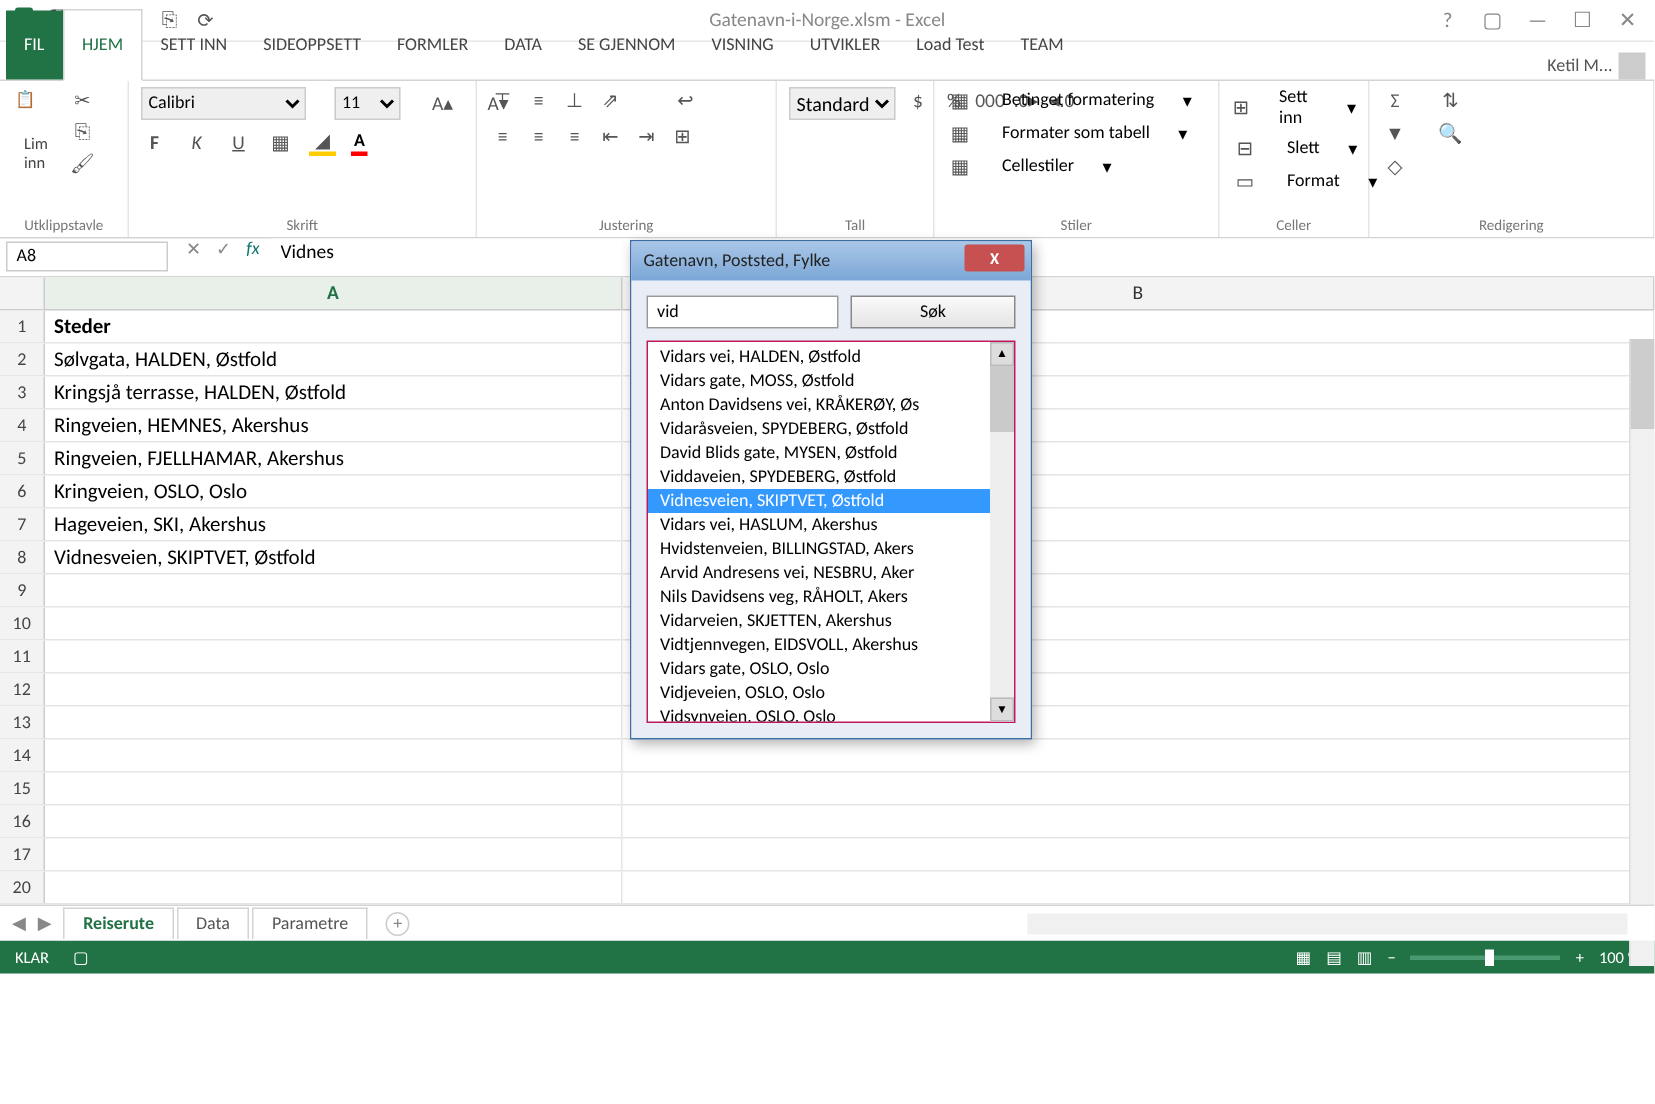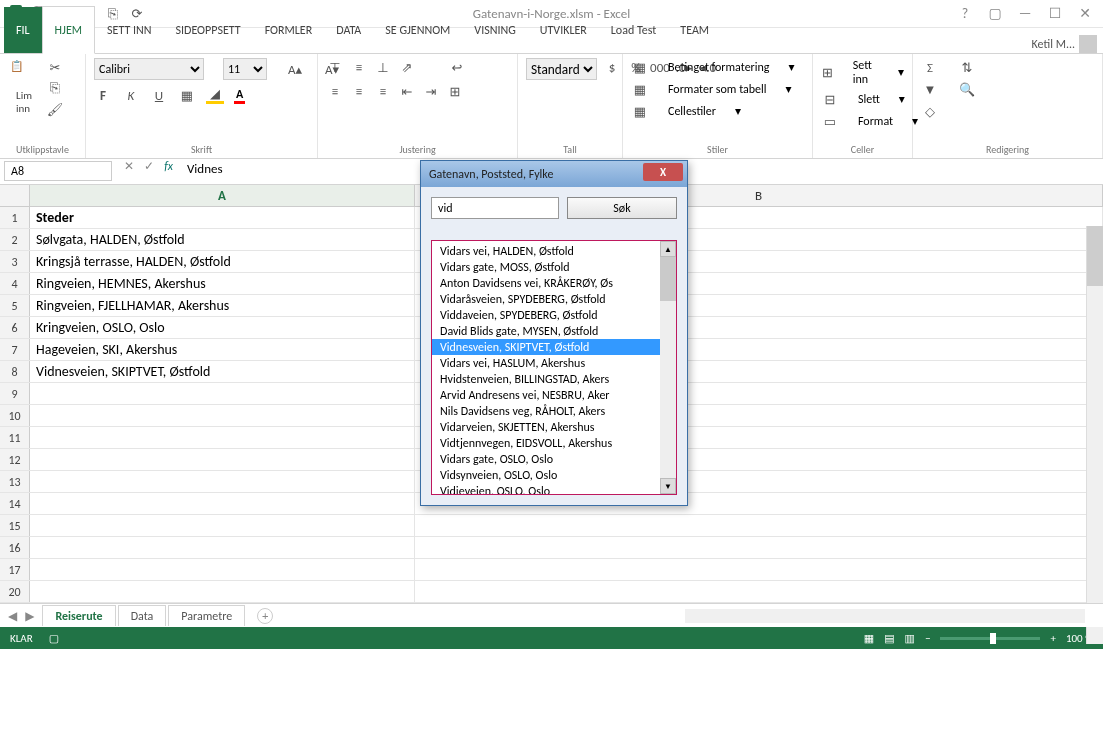--- a/index.html
+++ b/index.html
@@ -75,21 +75,21 @@
 .status { height: 22px; background: #217346; color: #fff; display: flex; align-items: center; padding: 0 10px; font-size: 11px; gap: 16px; }
 .status .right { margin-left: auto; display: flex; align-items: center; gap: 10px; }
 .zoom-slider { width: 100px; height: 3px; background: #4a9a71; position: relative; }
 .zoom-slider::after { content: ""; position: absolute; left: 50%; top: -4px; width: 6px; height: 11px; background: #fff; }
 
 
 .dialog { position: absolute; left: 420px; top: 160px; width: 268px; background: #fff; border: 1px solid #3a6ea5; box-shadow: 2px 3px 8px rgba(0,0,0,.3); }
 .dlg-title { height: 26px; background: linear-gradient(#a9c7e8,#7ba6d6); display: flex; align-items: center; padding: 0 8px; color: #222; font-size: 12px; position: relative; }
 .dlg-close { position: absolute; right: 4px; top: 2px; width: 40px; height: 18px; background: #c75050; color: #fff; display: flex; align-items: center; justify-content: center; font-size: 11px; border-radius: 2px; font-weight: bold; }
 .dlg-body { padding: 10px; background: #e9eef6; }
-.dlg-search { display: flex; gap: 8px; margin-bottom: 21px; }
+.dlg-search { display: flex; gap: 8px; margin-bottom: 8px; }
 .dlg-search input { flex: 1; border: 1px solid #999; padding: 3px 6px; font-size: 12px; width: 0; }
 .dlg-search button { width: 110px; border: 1px solid #888; background: linear-gradient(#fafafa,#e4e4e4); font-size: 12px; padding: 3px 0; }
 .listbox { border: 1px solid #be185d; background: #fff; height: 255px; overflow: hidden; position: relative; }
 .listbox .inner { position: absolute; left: 0; right: 16px; top: 0; padding: 2px 0; }
 .li { font-size: 12px; padding: 1px 8px; white-space: nowrap; overflow: hidden; }
 .li.sel { background: #3399ff; color: #fff; }
 .listbox .lscroll { position: absolute; right: 0; top: 0; bottom: 0; width: 16px; background: #eee; }
 .listbox .lscroll .arrow { height: 16px; background: #ddd; border: 1px solid #bbb; font-size: 8px; display: flex; align-items: center; justify-content: center; }
 .listbox .lscroll .lthumb { height: 44px; background: #cacaca; margin-top: 0; }
 .listbox .lscroll .arrow.bottom { position: absolute; bottom: 0; left: 0; right: 0; }
@@ -393,32 +393,32 @@
     <div class="dlg-search">
       <input value="vid" style="">
       <button>Søk</button>
     </div>
     <div class="listbox">
       <div class="inner" id="dlg-list">
           <div class="li">Vidars vei, HALDEN, Østfold</div>
           <div class="li">Vidars gate, MOSS, Østfold</div>
           <div class="li">Anton Davidsens vei, KRÅKERØY, Øs</div>
           <div class="li">Vidaråsveien, SPYDEBERG, Østfold</div>
+          <div class="li">David Blids gate, MYSEN, Østfold</div>
           <div class="li">Viddaveien, SPYDEBERG, Østfold</div>
-          <div class="li">David Blids gate, MYSEN, Østfold</div>
           <div class="li sel">Vidnesveien, SKIPTVET, Østfold</div>
           <div class="li">Vidars vei, HASLUM, Akershus</div>
           <div class="li">Hvidstenveien, BILLINGSTAD, Akers</div>
           <div class="li">Arvid Andresens vei, NESBRU, Aker</div>
           <div class="li">Nils Davidsens veg, RÅHOLT, Akers</div>
           <div class="li">Vidarveien, SKJETTEN, Akershus</div>
           <div class="li">Vidtjennvegen, EIDSVOLL, Akershus</div>
           <div class="li">Vidars gate, OSLO, Oslo</div>
+          <div class="li">Vidjeveien, OSLO, Oslo</div>
           <div class="li">Vidsynveien, OSLO, Oslo</div>
-          <div class="li">Vidjeveien, OSLO, Oslo</div>
         </div>
       <div class="lscroll">
         <div class="arrow">▲</div>
         <div class="lthumb"></div>
         <div class="arrow bottom">▼</div>
       </div>
     </div>
   </div>
 </div>
 

